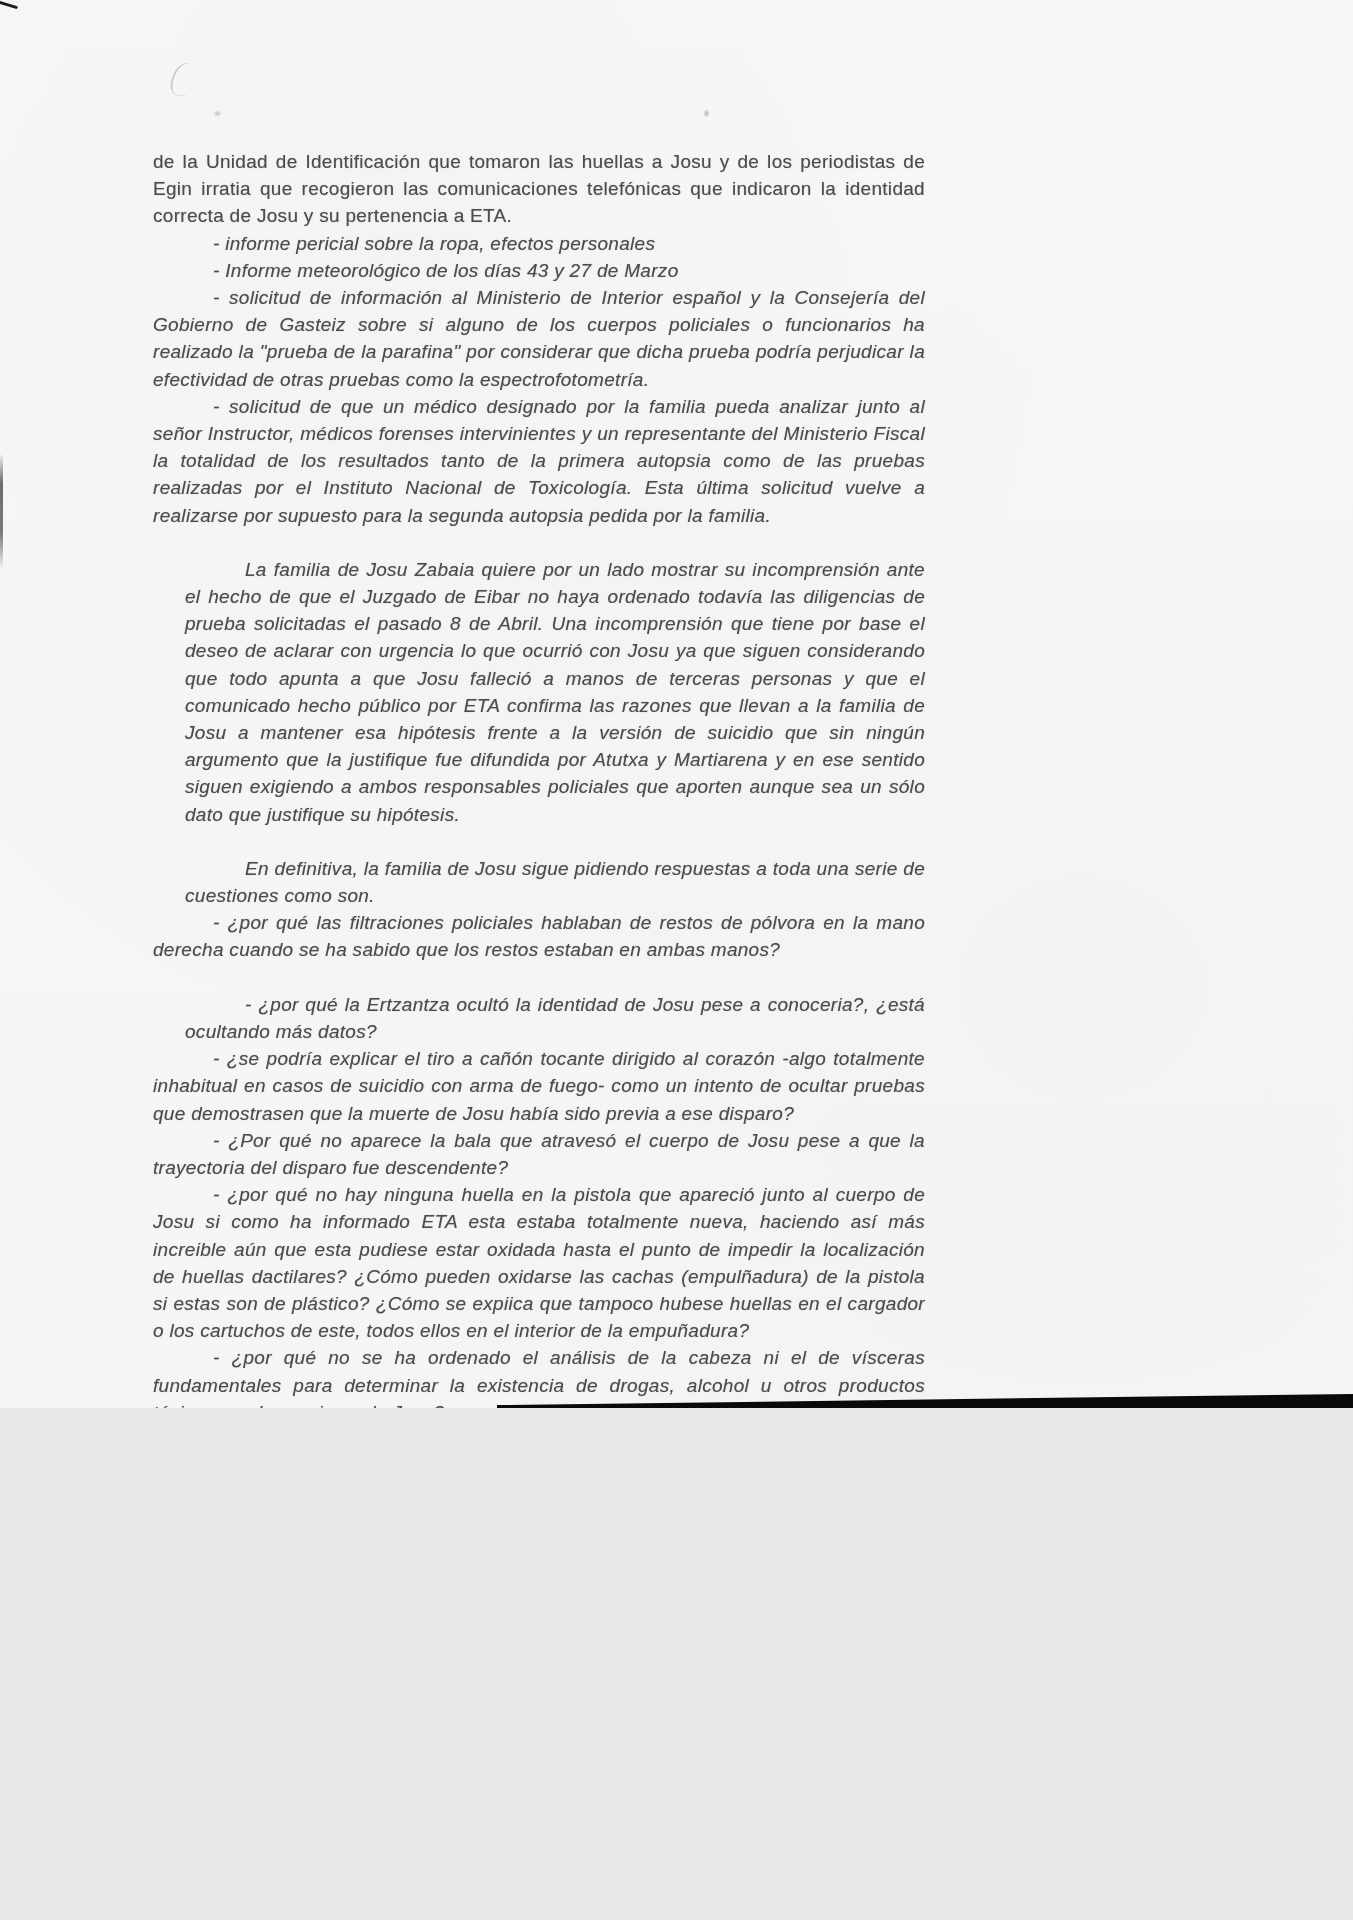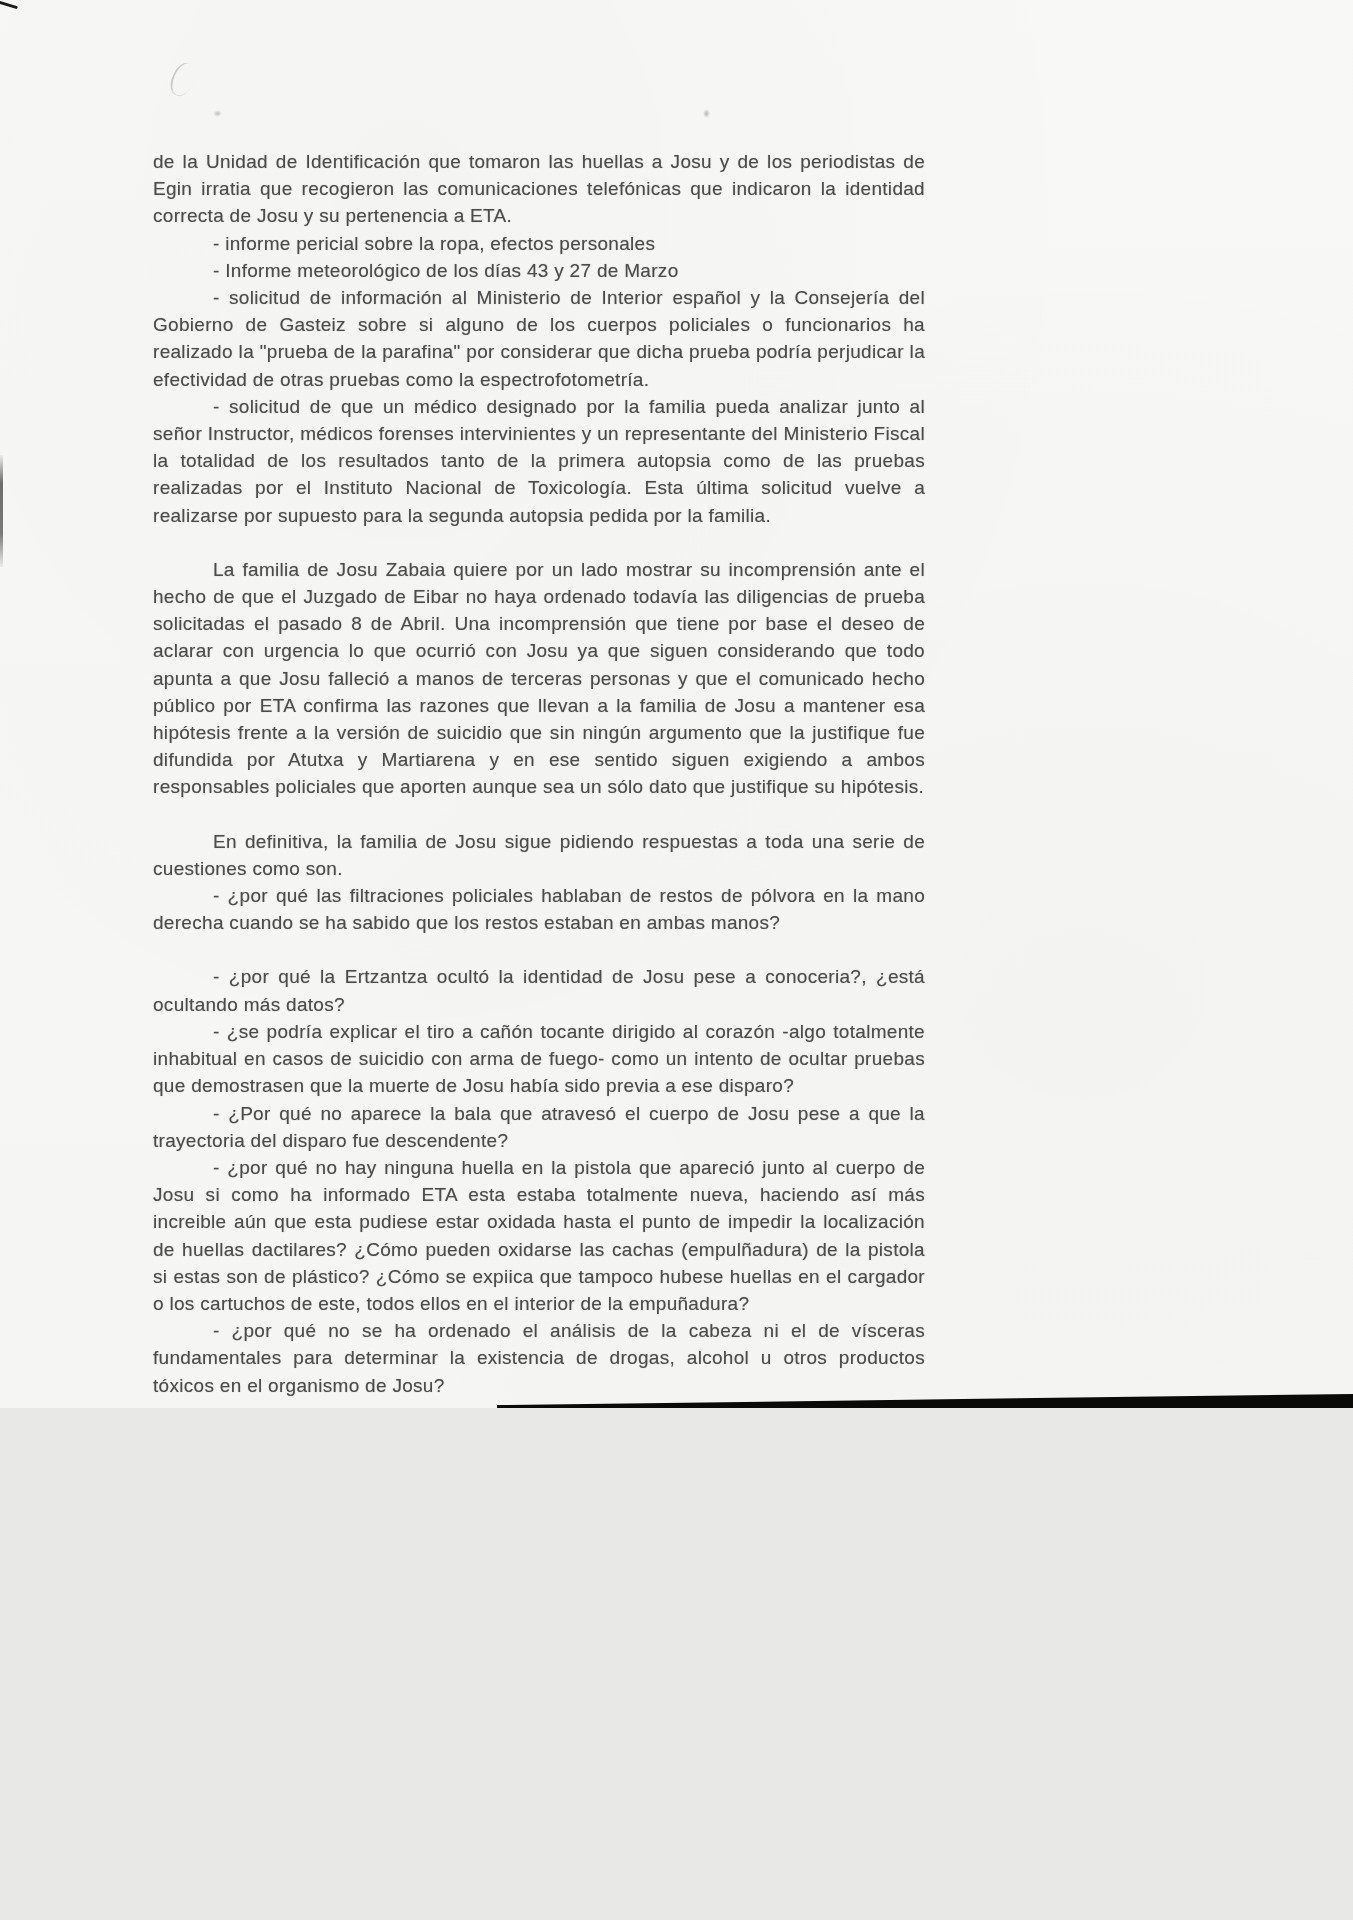--- a/index.html
+++ b/index.html
@@ -27,22 +27,22 @@
     color: #4c4c4c;
     font-size: 19px;
     line-height: 27.2px;
     letter-spacing: 0.3px;
     text-shadow: 0 0 1px rgba(90,90,90,0.5);
   }
   .para {
     margin: 0;
     text-align: justify;
   }
-  .indent { text-indent: 60px; }
-  .gap-before { margin-top: 27px; }
+  .indent { text-indent: 60px; font-style: italic; }
+  .gap-before { margin-top: 27px; margin-left: 32px; }
   .date-line {
     margin: 27px 0 0 0;
   }
   
   .artifact { position: absolute; }
   .corner-mark {
     left: -3px;
     top: 0px;
     width: 22px;
     height: 3px;

